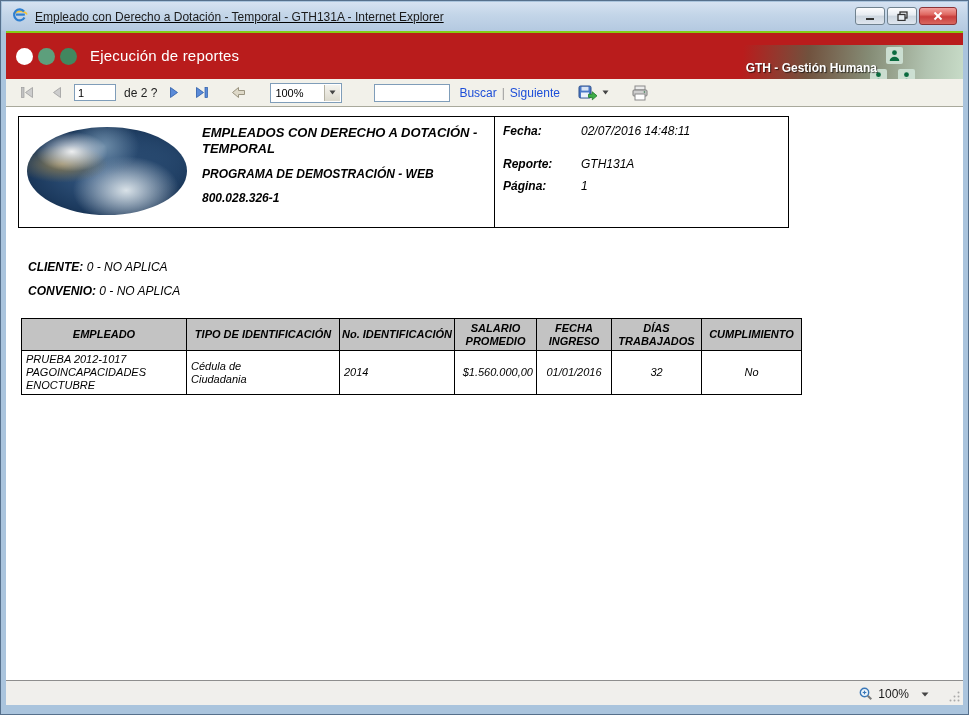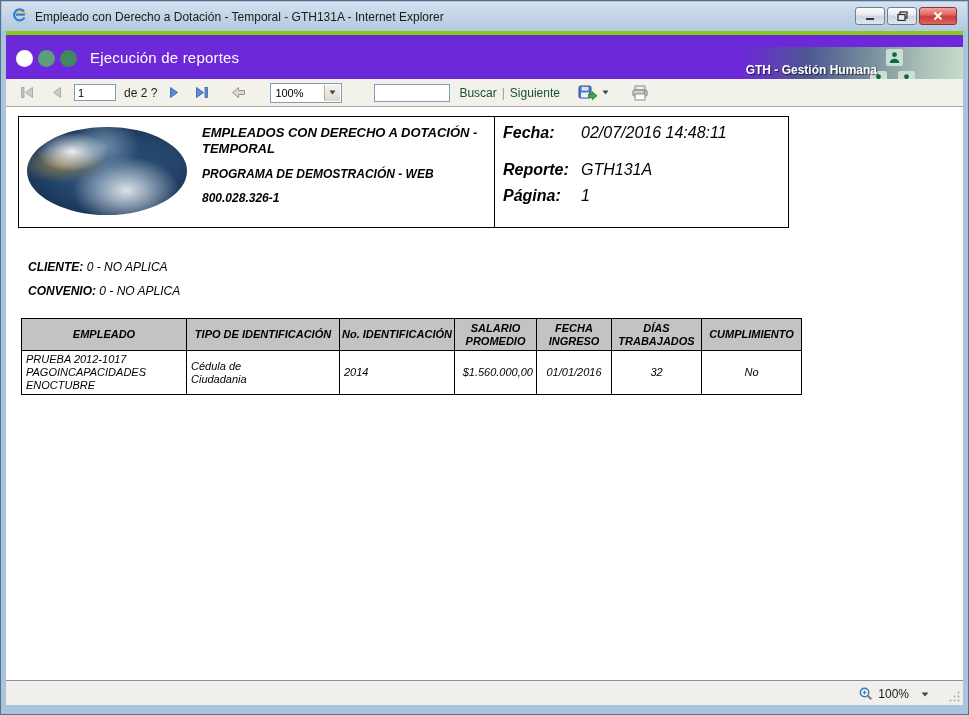--- a/index.html
+++ b/index.html
@@ -5,36 +5,36 @@
   * { box-sizing: border-box; }
   body { margin: 0; background: #888; font-family: "Liberation Sans", "DejaVu Sans", sans-serif; }
 
   
   .window { position: relative; width: 969px; height: 715px;
     background: #aac4dd; border: 1px solid #56708c; overflow: hidden; }
 
   
   .titlebar { position: absolute; left: 1px; right: 1px; top: 1px; height: 29px;
     background: linear-gradient(180deg,#d6e2f1 0%,#c3d5e8 45%,#b4c9e0 100%);
-    display: flex; align-items: center; padding-left: 9px; }
+    display: flex; align-items: center; padding-left: 9px; text-decoration: underline; }
   .title-text { font-size: 12px; color: #1b1b1b; margin-left: 6px; }
   .win-buttons { position: absolute; right: 10px; top: 5px; display: flex; gap: 2px; }
   .winbtn { height: 18px; border: 1px solid #70828f; border-radius: 3px;
     display: flex; align-items: center; justify-content: center;
     background: linear-gradient(180deg,#fdfdfe 0%,#e6ebf1 45%,#ccd5df 50%,#dfe6ee 100%); }
   .winbtn.min, .winbtn.max { width: 30px; }
   .winbtn.close { width: 38px; border-color: #8c3336;
     background: linear-gradient(180deg,#f2a39f 0%,#e06a63 40%,#c93e3c 55%,#d9675f 100%); }
 
   
   .client { position: absolute; left: 5px; right: 5px; top: 30px; bottom: 9px; background: #fff; }
 
   
-  .green-header { position: relative; height: 48px; background: #6d28d9;
-    border-top: 4px solid #84cc16; overflow: hidden; }
+  .green-header { position: relative; height: 48px; background: #b91c1c;
+    border-top: 2px solid #84cc16; overflow: hidden; }
   .dots { position: absolute; left: 10px; top: 15px; display: flex; gap: 5px; }
   .dot { width: 17px; height: 17px; border-radius: 50%; }
   .dot.d1 { background: #ffffff; }
   .dot.d2 { background: #5d9f7c; }
   .dot.d3 { background: #41875f; }
   .app-title { position: absolute; left: 84px; top: 14px; color: #fff; font-size: 15px; letter-spacing: .2px; }
   .brand-area { position: absolute; right: 0; top: 0; width: 250px; height: 100%;
     background: linear-gradient(95deg, rgba(7,110,62,0) 0%, rgba(7,110,62,0) 12%,
       rgba(54,126,90,.55) 38%, rgba(120,168,140,.8) 62%, rgba(178,205,185,.95) 85%, rgba(200,220,200,1) 100%); margin-top: 12px; }
   .brand-text { position: absolute; right: 86px; top: 16px; color: #fff; font-size: 12px; font-weight: bold;
@@ -48,42 +48,42 @@
   .page-input { width: 42px; height: 17px; border: 1px solid #7f9db9; font-size: 11px; padding: 1px 3px;
     font-family: inherit; }
   .page-total { font-size: 12px; color: #222; margin: 0 12px 0 8px; }
   .zoom-select { width: 72px; height: 20px; border: 1px solid #7f9db9; background: #fff;
     display: flex; align-items: center; font-size: 11px; padding-left: 4px; position: relative; cursor: default; }
   .zoom-select .dd-btn { position: absolute; right: 1px; top: 1px; bottom: 1px; width: 16px;
     background: linear-gradient(180deg,#f5f4ef,#dcd9cd); border-left: 1px solid #b5b2a4;
     display: flex; align-items: center; justify-content: center; }
   .search-input { width: 76px; height: 18px; border: 1px solid #7f9db9; font-size: 11px; padding: 1px 3px;
     font-family: inherit; }
-  .link-dim { font-size: 12px; color: #14532d; cursor: default; }
+  .link-dim { font-size: 12px; color: #1d4ed8; cursor: default; }
   .sep-dim { font-size: 12px; color: #9a9a9a; margin: 0 5px; }
 
   
   .content { position: relative; height: 575px; background: #fff; overflow: hidden; color: #000; font-style: italic; }
 
   .report-header-box { position: absolute; left: 12px; top: 9px; width: 771px; height: 112px;
     border: 1px solid #000; display: flex; }
   .rh-left { width: 476px; border-right: 1px solid #000; position: relative; }
   .globe { position: absolute; left: 8px; top: 10px; width: 160px; height: 88px; border-radius: 50%;
     background:
       radial-gradient(ellipse at 28% 28%, rgba(255,255,255,.9) 0%, rgba(255,255,255,0) 22%),
       radial-gradient(ellipse at 22% 42%, #8a7b52 0%, rgba(138,123,82,0) 26%),
       radial-gradient(ellipse at 48% 22%, #6d8ca8 0%, rgba(109,140,168,0) 30%),
       radial-gradient(ellipse at 62% 72%, #d9e2e8 0%, rgba(217,226,232,0) 38%),
       radial-gradient(ellipse at 78% 35%, #27486e 0%, rgba(39,72,110,0) 45%),
       radial-gradient(ellipse at 50% 50%, #3c618c 0%, #1c3a5e 65%, #0b1e36 100%); }
   .rh-titles { position: absolute; left: 183px; top: 8px; width: 276px; }
   .rh-title { font-size: 13px; font-weight: bold; line-height: 16px; }
   .rh-sub { font-size: 12px; font-weight: bold; margin-top: 10px; }
   .rh-right { flex: 1; padding: 7px 0 0 8px; }
-  .rh-row { display: flex; font-size: 16px; margin-bottom: 8px; }
+  .rh-row { display: flex; font-size: 12px; margin-bottom: 8px; }
   .rh-row.first { margin-bottom: 19px; }
   .rh-label { font-weight: bold; width: 78px; }
 
   .filters { position: absolute; left: 22px; top: 153px; }
   .filter-line { font-size: 12px; margin-bottom: 10px; }
   .f-label { font-weight: bold; }
 
   table.rpt { position: absolute; left: 15px; top: 211px; border-collapse: collapse; table-layout: fixed; }
   .rpt th, .rpt td { border: 1px solid #000; font-size: 11px; }
   .rpt th { background: #c3c3c3; font-weight: bold; text-align: center; height: 32px; line-height: 13px; padding: 2px; }

